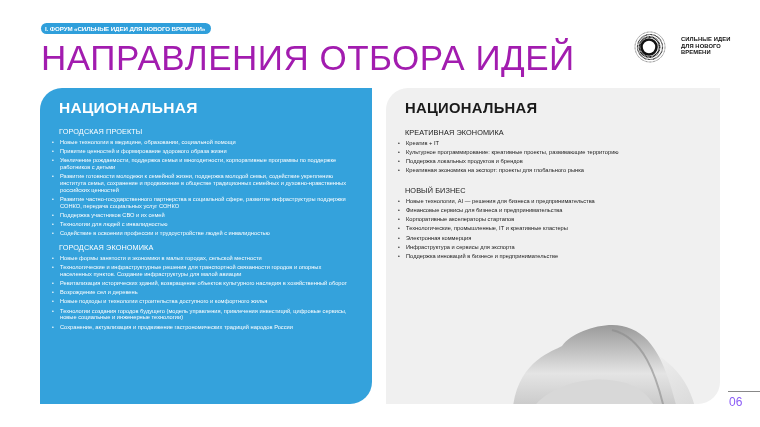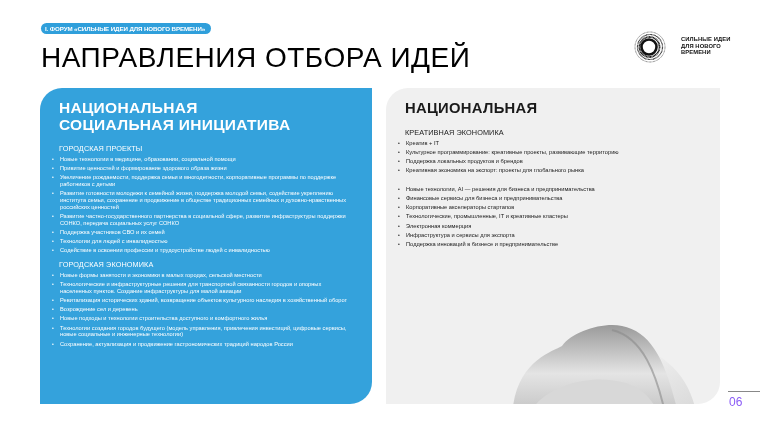--- a/index.html
+++ b/index.html
@@ -7,22 +7,22 @@
     body { font-family: "Liberation Sans", "DejaVu Sans", sans-serif; position: relative; color: #1a1a1a; }
 
     .forum-badge {
       position: absolute; left: 41px; top: 23px; height: 11px;
       background: #2f9fdb; color: #fff; border-radius: 6px;
       font-size: 6.2px; font-weight: bold; line-height: 11px;
       padding: 0 6px 0 4px; letter-spacing: -0.1px; white-space: nowrap;
     }
     .page-title {
       position: absolute; left: 41px; top: 42px;
-      font-size: 28px; font-weight: normal; letter-spacing: 0.5px;
-      color: #000000; line-height: 32px; white-space: nowrap;
+      font-size: 35px; font-weight: normal; letter-spacing: 0.5px;
+      color: #a21caf; line-height: 32px; white-space: nowrap;
     }
 
     .logo { position: absolute; left: 633px; top: 27px; width: 100px; height: 40px; }
     .logo-mark { position: absolute; left: 0; top: 0; width: 40px; height: 40px; }
     .logo-text {
       position: absolute; left: 48px; top: 9px;
       font-size: 5.8px; font-weight: bold; line-height: 6.6px; color: #111;
       letter-spacing: 0.1px; white-space: nowrap;
     }
 
@@ -85,21 +85,20 @@
   <div class="logo-text">
     <div>СИЛЬНЫЕ ИДЕИ</div>
     <div>ДЛЯ НОВОГО</div>
     <div>ВРЕМЕНИ</div>
   </div>
 </div>
 
 <section class="panel-blue">
   <h2 class="panel-title">
     <div>НАЦИОНАЛЬНАЯ</div>
-    <div>СОЦИАЛЬНАЯ ИНИЦИАТИВА</div>
   </h2>
 
   <div class="section-title">ГОРОДСКАЯ ПРОЕКТЫ</div>
   <ul class="items">
     <li>Новые технологии в медицине, образовании, социальной помощи</li>
     <li>Привитие ценностей и формирование здорового образа жизни</li>
     <li>Увеличение рождаемости, поддержка семьи и многодетности, корпоративные программы по поддержке работников с детьми</li>
     <li>Развитие готовности молодежи к семейной жизни, поддержка молодой семьи, содействие укреплению института семьи, сохранение и продвижение в обществе традиционных семейных и духовно-нравственных российских ценностей</li>
     <li>Развитие частно-государственного партнерства в социальной сфере, развитие инфраструктуры поддержки СОНКО, передача социальных услуг СОНКО</li>
     <li>Поддержка участников СВО и их семей</li>
@@ -126,20 +125,21 @@
 
   <div class="section-title">КРЕАТИВНАЯ ЭКОНОМИКА</div>
   <ul class="items">
     <li>Креатив + IT</li>
     <li>Культурное программирование: креативные проекты, развивающие территорию</li>
     <li>Поддержка локальных продуктов и брендов</li>
     <li>Креативная экономика на экспорт: проекты для глобального рынка</li>
   </ul>
   <div class="section-gap"></div>
 
+  <div class="section-title">НОВЫЙ БИЗНЕС</div>
   <ul class="items">
     <li>Новые технологии, AI — решения для бизнеса и предпринимательства</li>
     <li>Финансовые сервисы для бизнеса и предпринимательства</li>
     <li>Корпоративные акселераторы стартапов</li>
     <li>Технологические, промышленные, IT и креативные кластеры</li>
     <li>Электронная коммерция</li>
     <li>Инфраструктура и сервисы для экспорта</li>
     <li>Поддержка инноваций в бизнесе и предпринимательстве</li>
   </ul>
 

